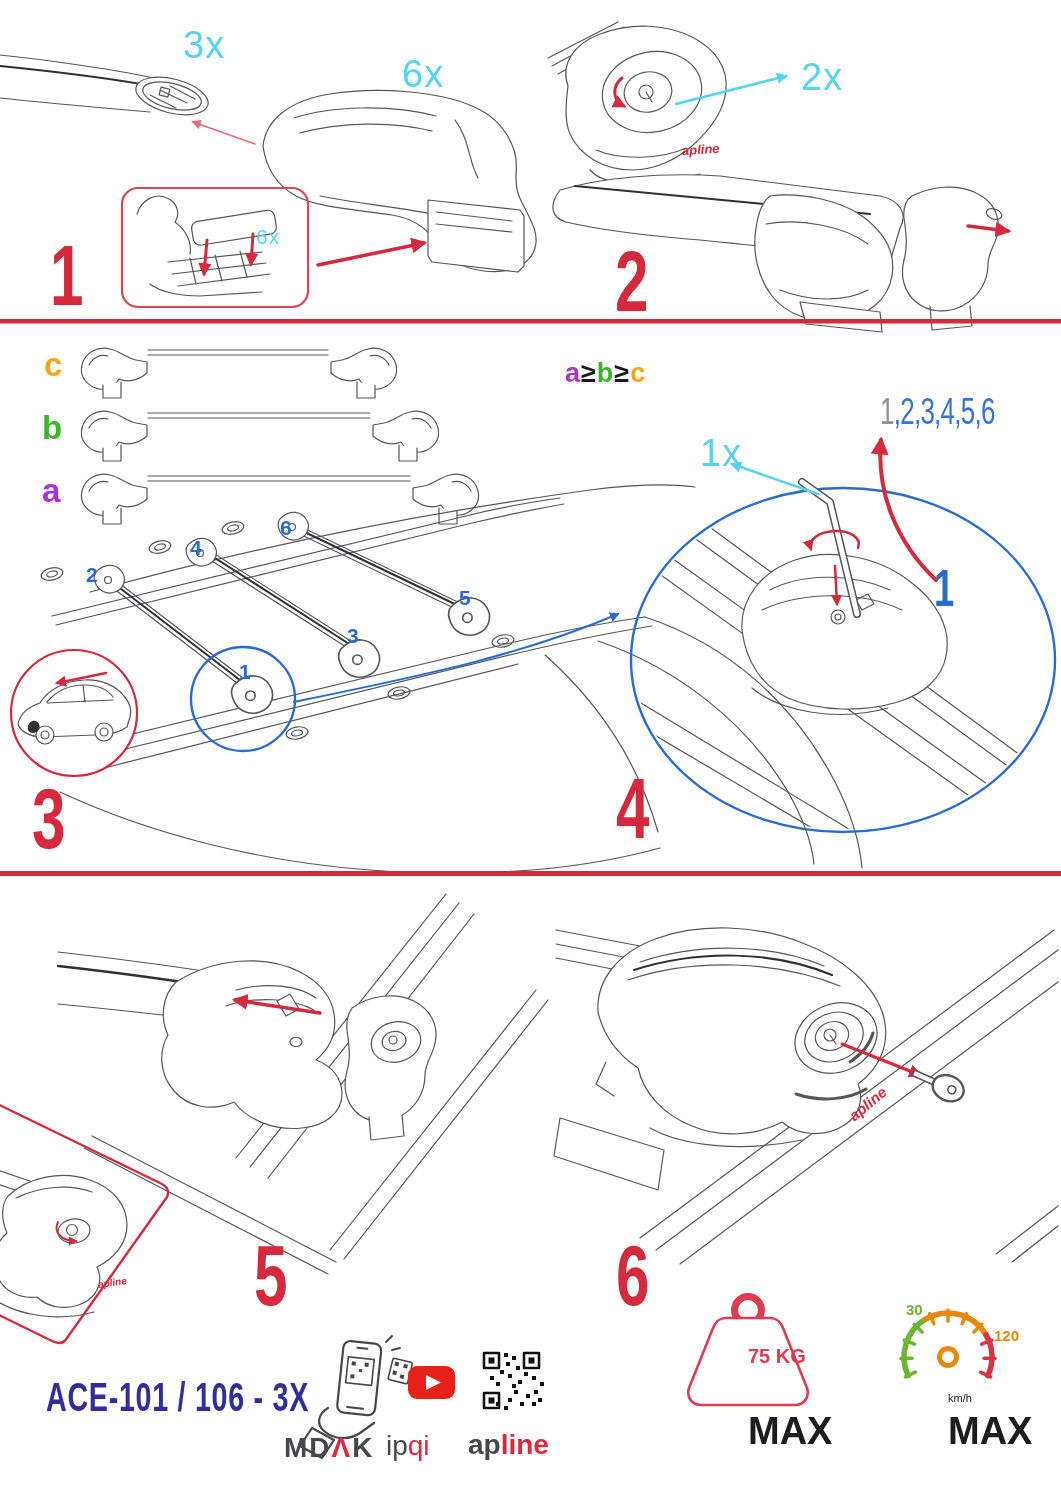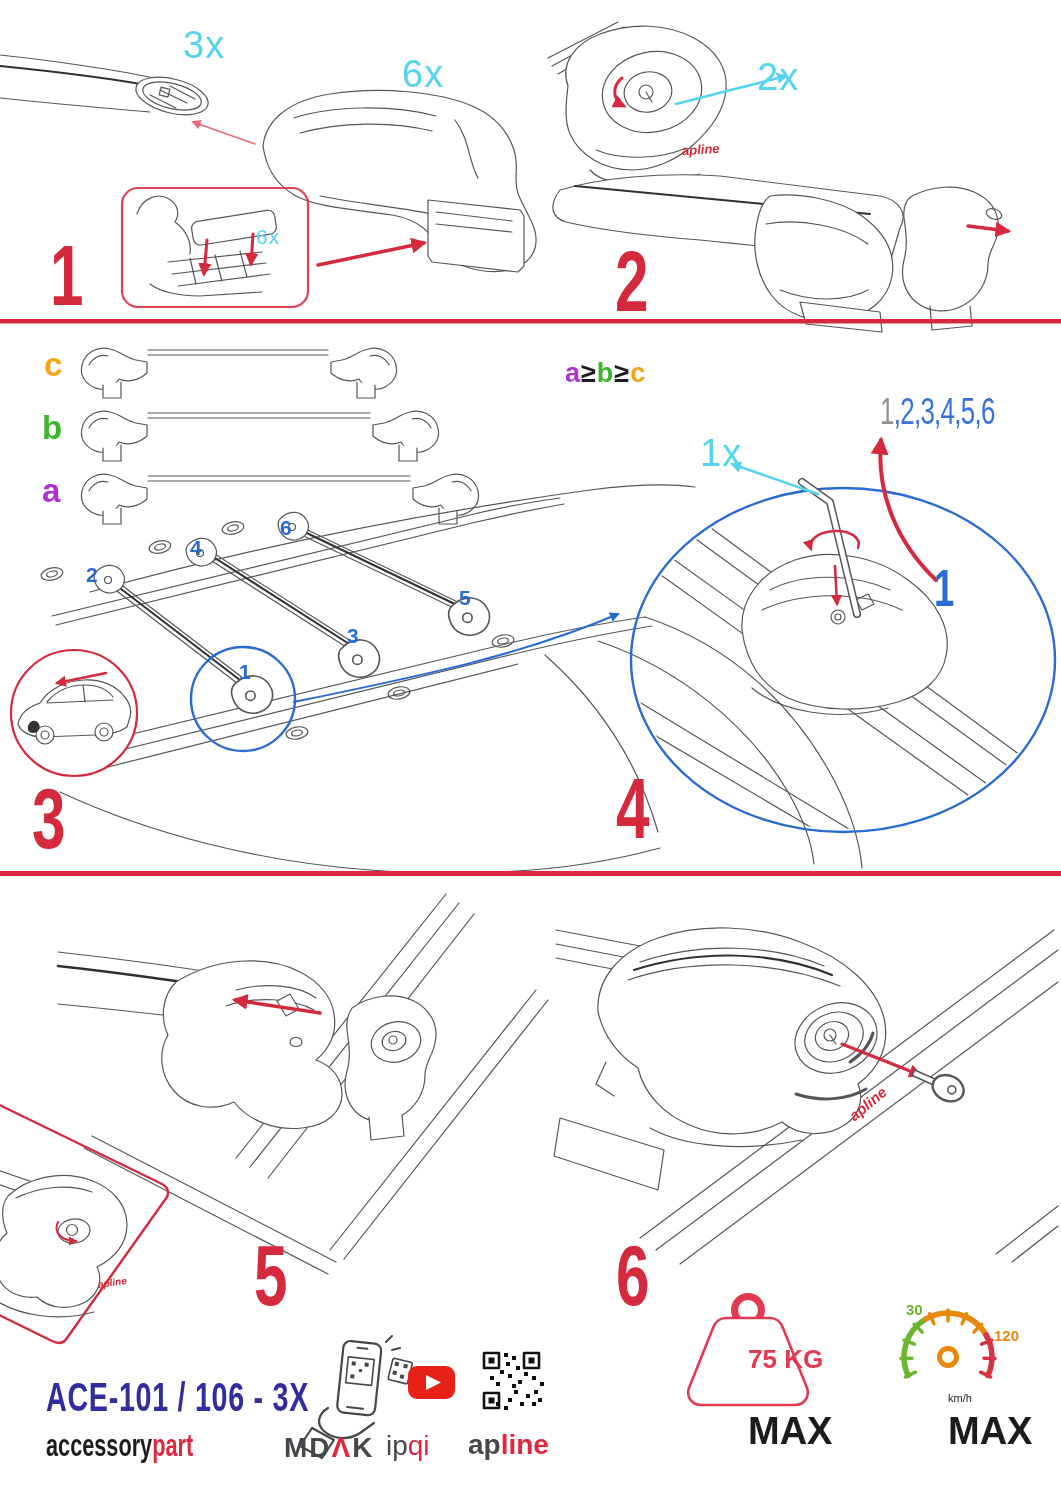--- a/index.html
+++ b/index.html
@@ -366,21 +366,21 @@
 
 <div class="t qty" style="left:183px;top:26px">3x</div>
 <div class="t qty" style="left:402px;top:55px">6x</div>
 <div class="t qty qty-sm" style="left:256px;top:226px">6x</div>
 <div class="t stepnum">
       <span class="cond" style="position:absolute;left:50px;top:232px">1</span>
     </div>
 <div class="t stepnum">
       <span class="cond" style="position:absolute;left:615px;top:238px">2</span>
     </div>
-<div class="t qty" style="left:757px;top:58px">2x</div>
+<div class="t qty" style="left:801px;top:58px">2x</div>
 <div class="t brandfoot" style="left:682px;top:143px;font-size:13px;transform:rotate(-4deg)">apline</div>
 
 <div class="t barlabel" style="left:44px;top:348px;color:#f2a71b">c</div>
 <div class="t barlabel" style="left:42px;top:411px;color:#3cb42c">b</div>
 <div class="t barlabel" style="left:42px;top:474px;color:#b02fd0">a</div>
 
 <div class="t order" style="left:565px;top:360px">
   <span style="color:#b02fd0">a</span><span style="color:#1c1c1c">≥</span><span style="color:#3cb42c">b</span><span style="color:#1c1c1c">≥</span><span style="color:#f2a71b">c</span>
 </div>
 
@@ -410,33 +410,30 @@
     </div>
 <div class="t brandfoot" style="left:98px;top:1278px;font-size:10px;transform:rotate(-8deg)">apline</div>
 <div class="t stepnum">
       <span class="cond" style="position:absolute;left:616px;top:1232px">6</span>
     </div>
 <div class="t brandfoot" style="left:846px;top:1096px;font-size:15px;transform:rotate(-40deg)">apline</div>
 
 <div class="t code">
       <span class="cond" style="position:absolute;left:46px;top:1377px;letter-spacing:1px">ACE-101 / 106 - 3X</span>
     </div>
-<div class="t brandline" style="left:46px;top:1430px">
-  <span class="cond"><span style="color:#1c1c1c">accessory</span><span style="color:#e0273d">part</span></span>
-</div>
 <div class="t logos" style="left:284px;top:1434px;letter-spacing:2px">
   <span>MD</span><span style="color:#e0273d">Λ</span><span>K</span>
 </div>
 <div class="t logos" style="left:386px;top:1432px;font-weight:normal">
   <span>ip</span><span style="color:#e0273d">qi</span>
 </div>
 <div class="t logos" style="left:468px;top:1431px">
   <span>ap</span><span style="color:#e0273d">line</span>
 </div>
 
-<div class="t" style="left:748px;top:1346px;font-size:26px;font-weight:bold;color:#e23a50"><span class="ctrcond">75 KG</span></div>
+<div class="t" style="left:748px;top:1346px;font-size:20px;font-weight:bold;color:#e23a50"><span class="ctrcond">75 KG</span></div>
 <div class="t maxlbl" style="left:748px;top:1412px"><span class="ctrcond">MAX</span></div>
 <div class="t" style="left:906px;top:1302px;font-size:15px;font-weight:bold;color:#6cb52e">30</div>
 <div class="t" style="left:994px;top:1328px;font-size:15px;font-weight:bold;color:#e8890c">120</div>
 <div class="t" style="left:948px;top:1393px;font-size:11px;color:#1c1c1c"><span class="ctr">km/h</span></div>
 <div class="t maxlbl" style="left:948px;top:1412px"><span class="ctrcond">MAX</span></div>
 
 </div>
 
 </body></html>

